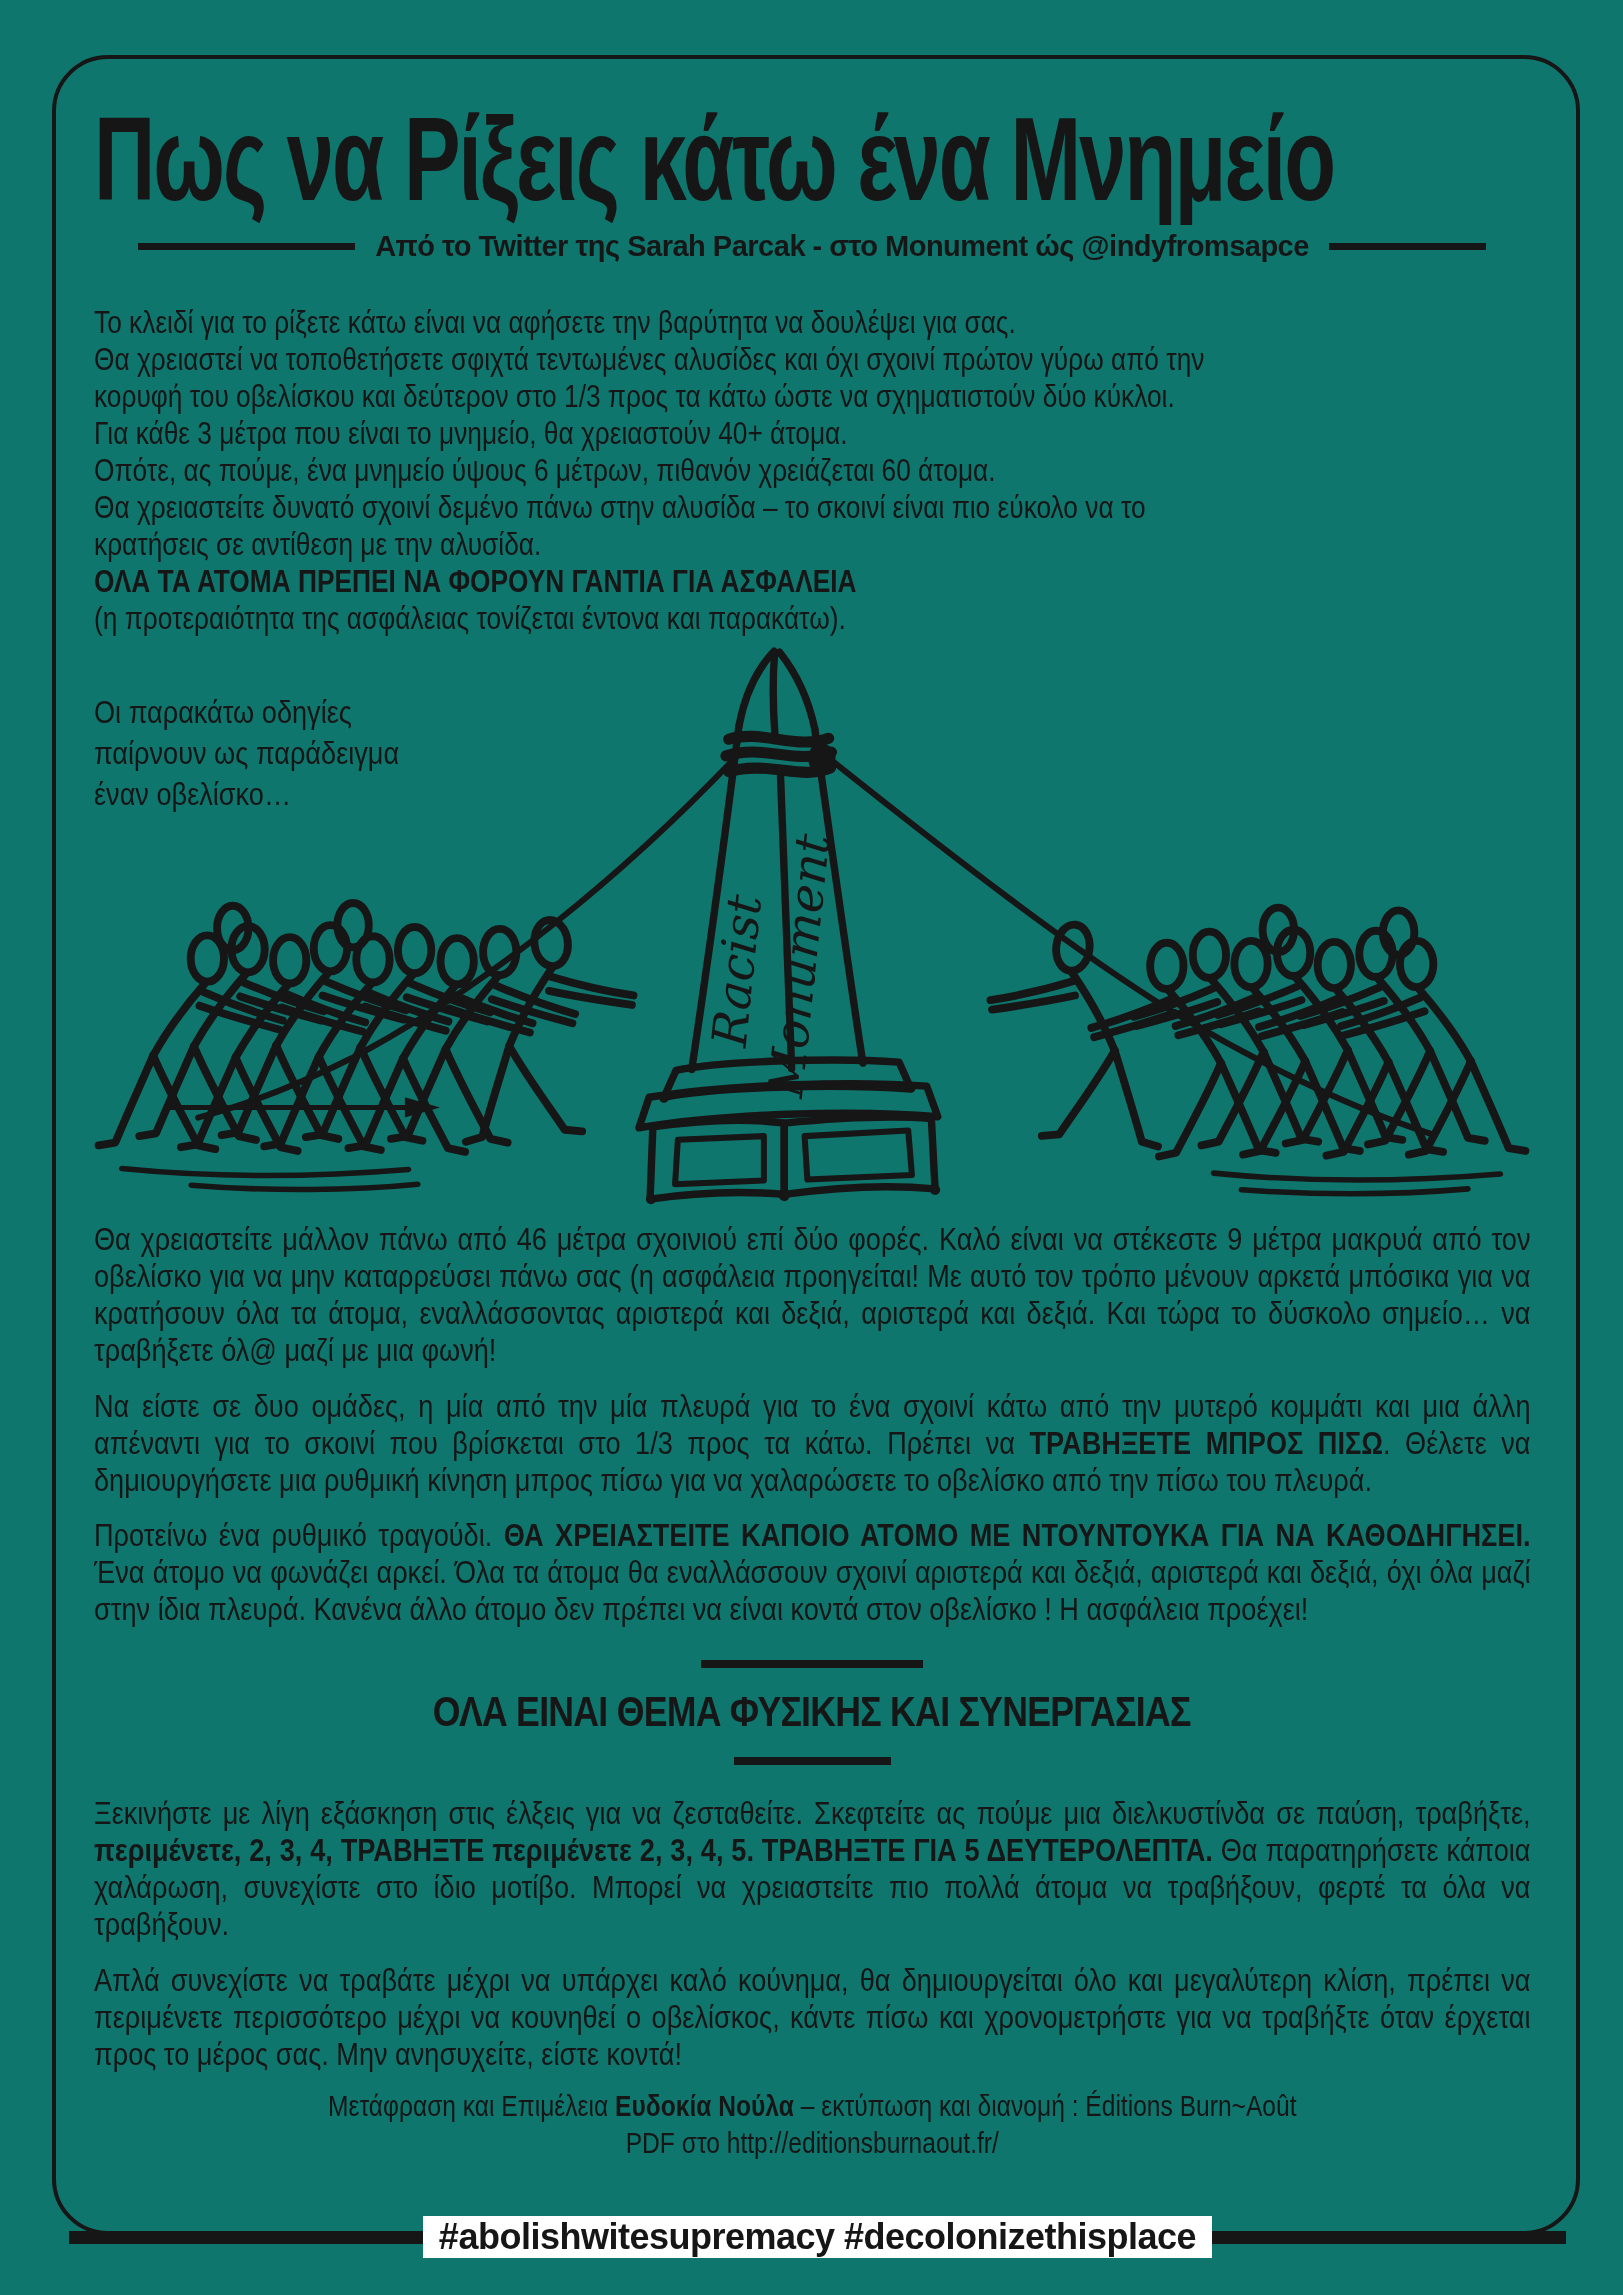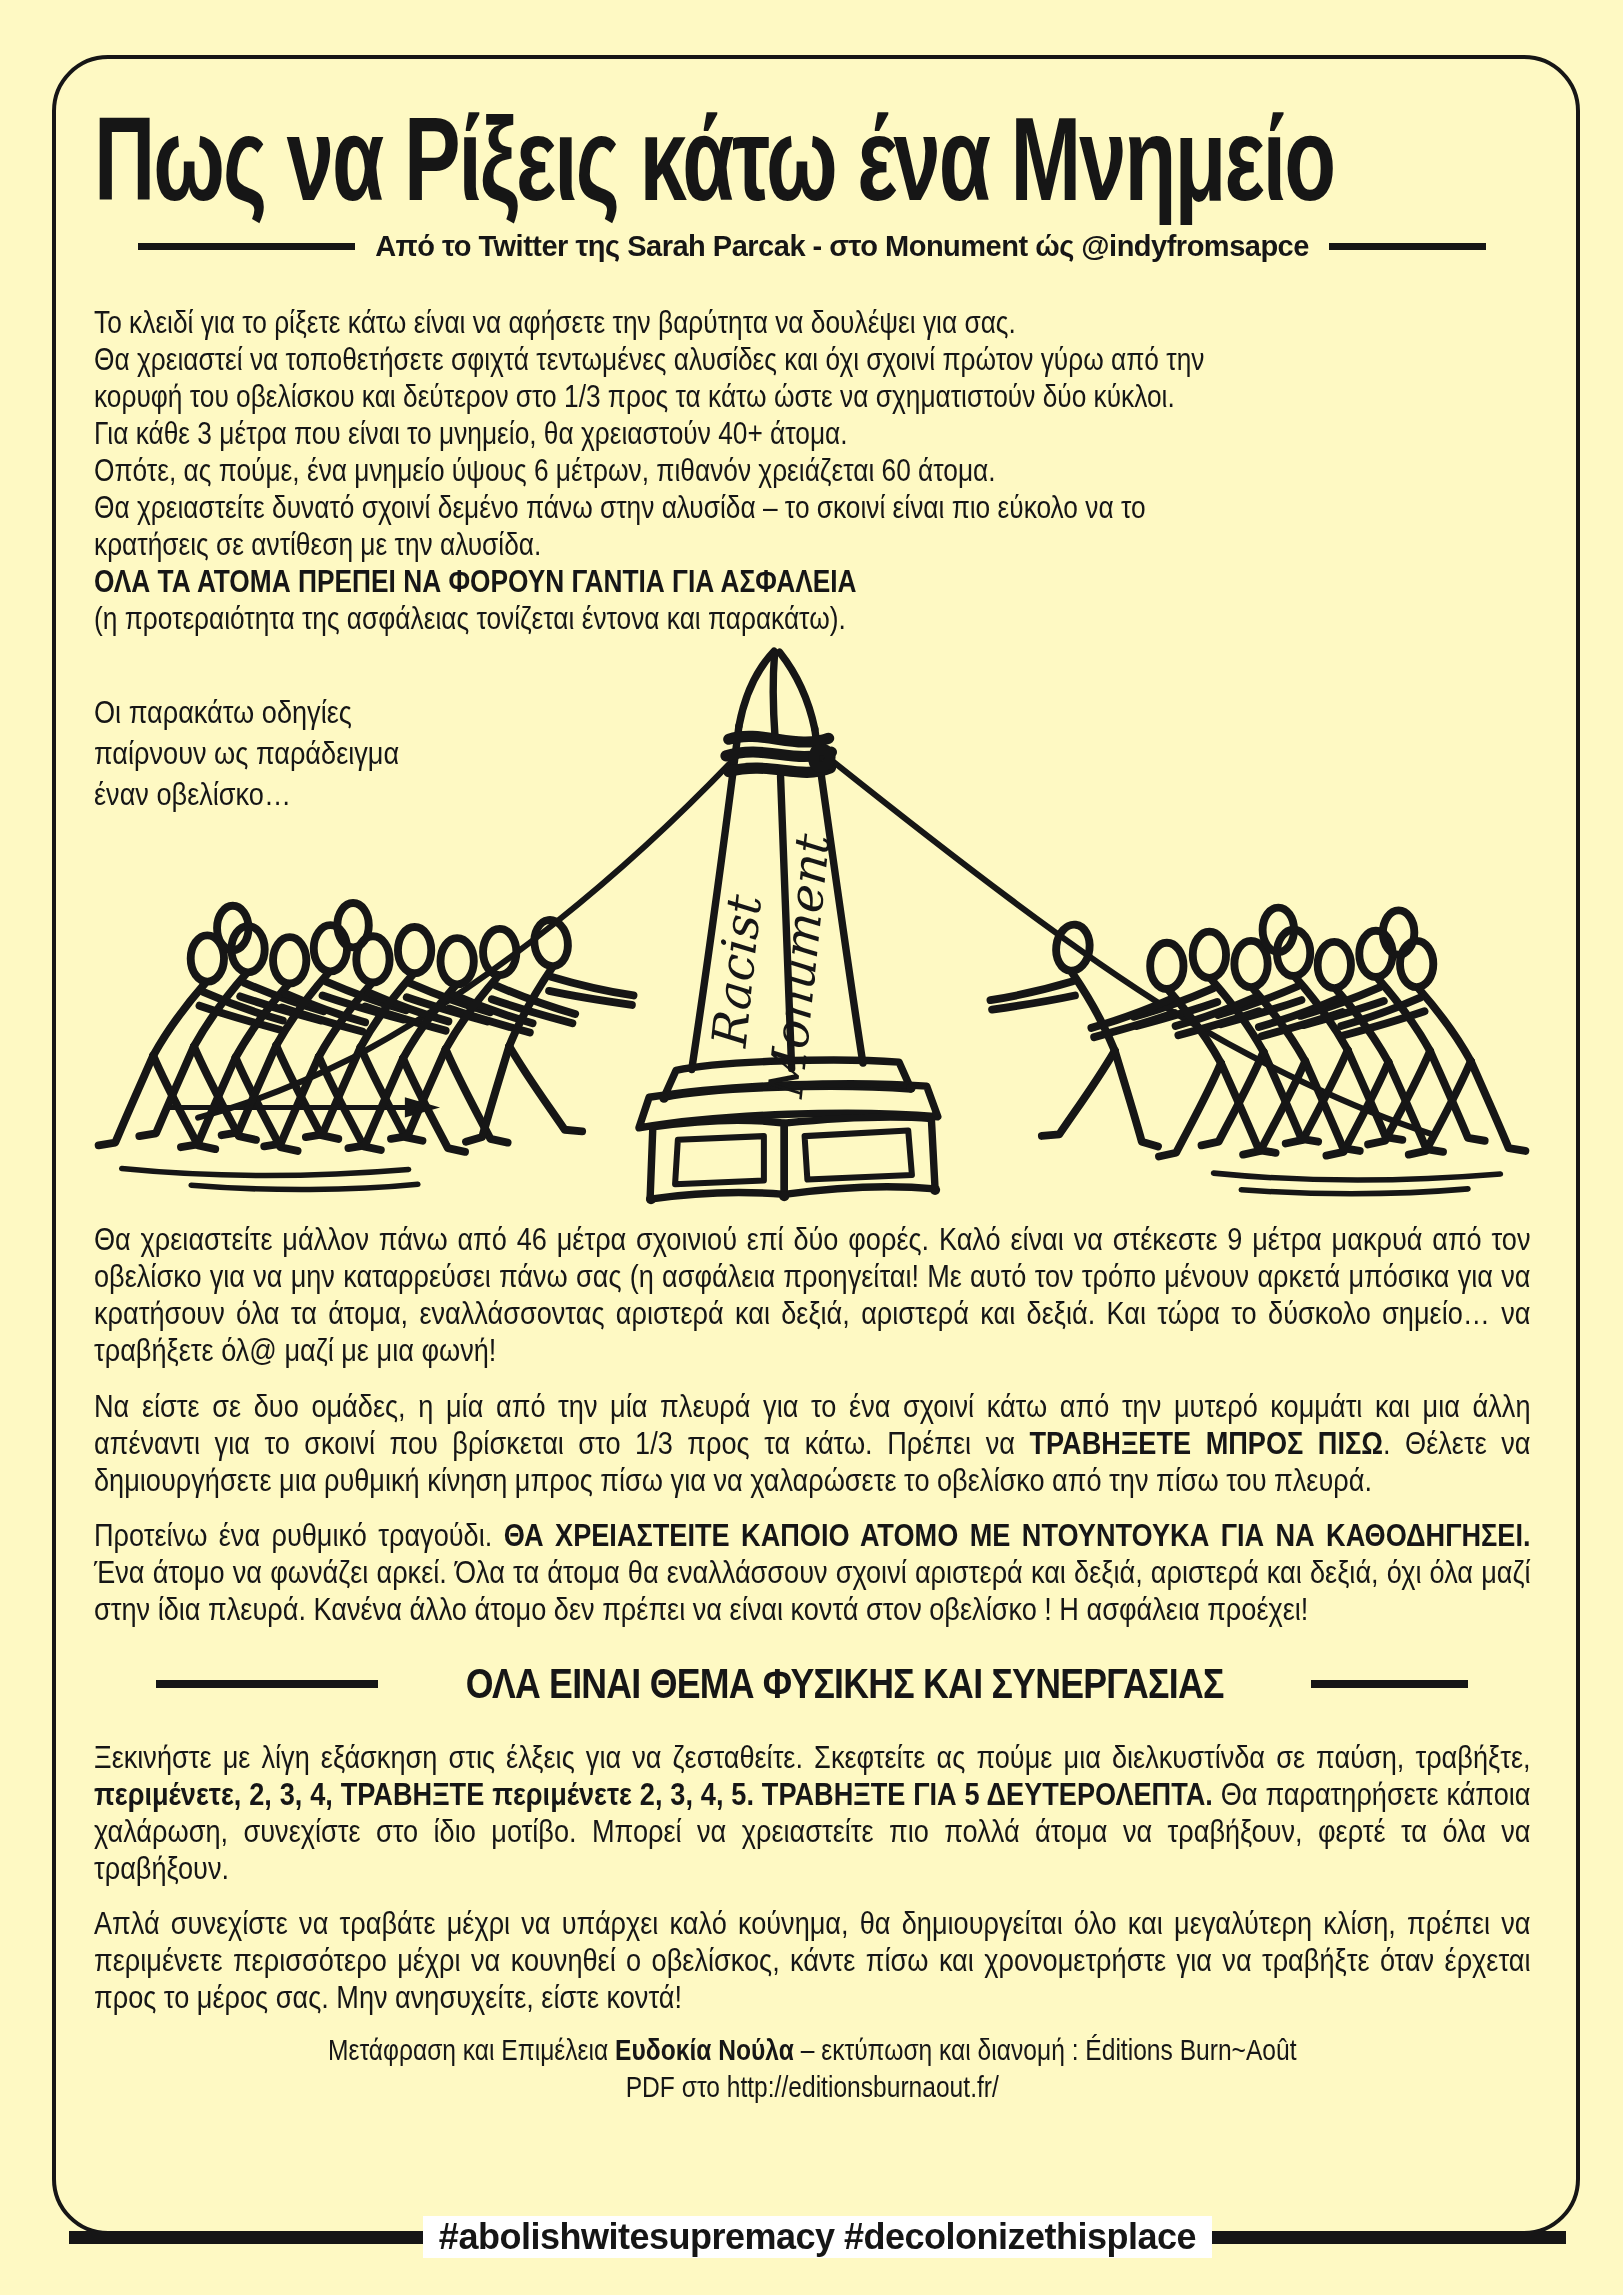--- a/index.html
+++ b/index.html
@@ -1,38 +1,38 @@
 <!DOCTYPE html>
 <html style="font-size:7.4px"><head>
 <meta charset="utf-8">
 <style>
   html,body{margin:0;padding:0;background:#ffffff;}
   .sheet{
-    position:relative;width:1623px;height:2295px;background:#fef9c3;
+    position:relative;width:1623px;height:2295px;background:#0f766e;
     font-family:"Liberation Sans",sans-serif;color:#161616;overflow:hidden;
   }
   .frame{
     position:absolute;left:52px;top:55px;width:1520px;height:2172px;
     border:4.2px solid #161616;border-radius:56px;
   }
   .content{position:absolute;left:94px;top:96px;width:1436px;}
 
   
   h1{margin:0 0 6.5px 0;font-size:118px;font-weight:bold;line-height:1.08;white-space:nowrap;}
   .t-squish{display:inline-block;transform:scaleX(0.72);transform-origin:left center;letter-spacing:-2.8px;}
 
   
   .ruleRow{display:flex;align-items:center;justify-content:center;gap:20.4px;}
   .ruleRow .bar{height:7px;background:#161616;flex:0 0 auto;}
   .subRow{margin:6.5px 0 41px 0;}
   .subRow .bar:first-child{width:217px;}
   .subRow .bar:last-child{width:157px;}
   .subTxt{font-weight:bold;font-size:29px;letter-spacing:-0.5px;white-space:nowrap;}
 
-  .secRow{margin:32px 0 30.5px 0;}
+  .secRow{margin:32px 0 30.5px 0;flex-direction:column;}
   .secRow .bar{height:7.9px;}
   .secRow .bar:first-child{width:222px;}
   .secRow .bar:last-child{width:157px;}
   .secTxt{font-weight:bold;font-size:42px;letter-spacing:-0.9px;white-space:nowrap;display:inline-block;transform:scaleX(0.85);}
 
   
   .squishWrap{width:1694px;transform:scaleX(0.848);transform-origin:left top;}
 
   .intro{font-size:31px;line-height:37px;}
   .intro div{white-space:nowrap;}

